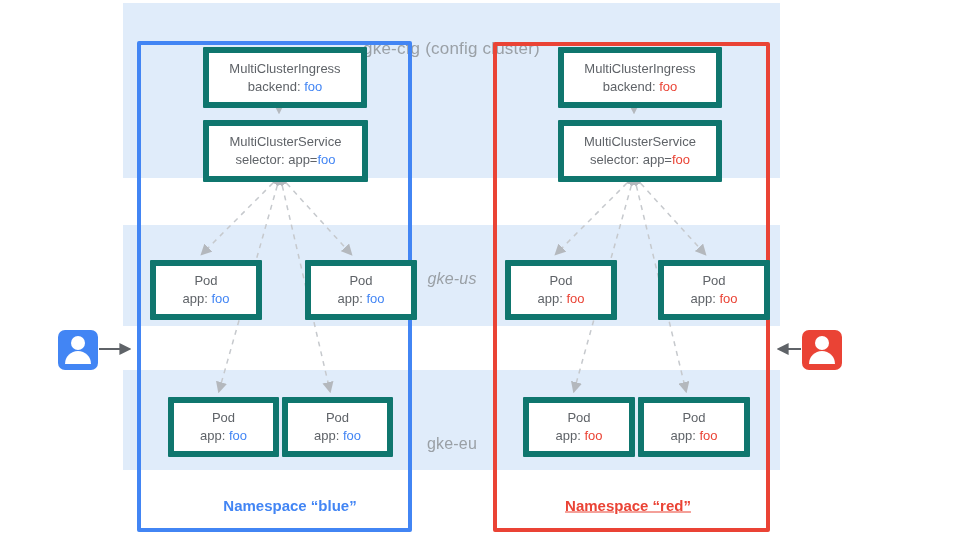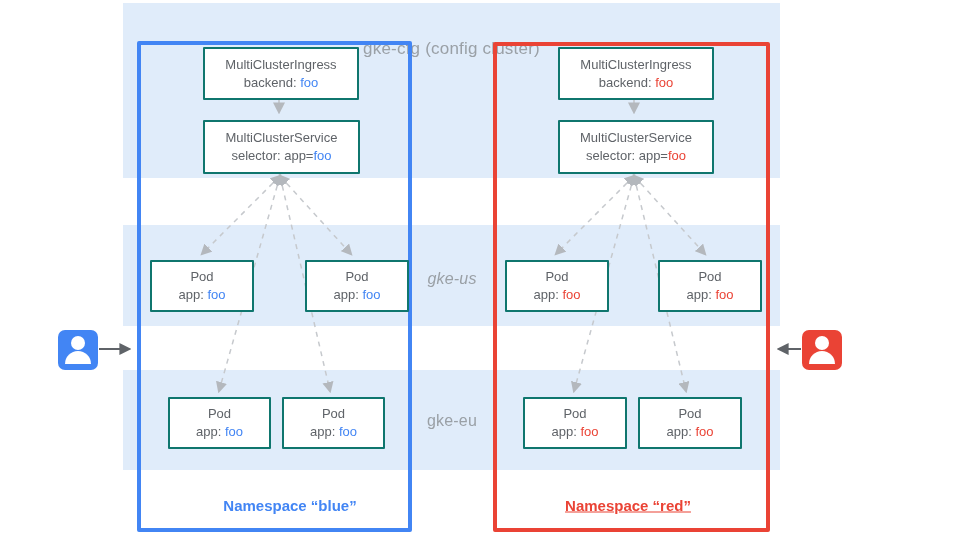--- a/index.html
+++ b/index.html
@@ -13,21 +13,21 @@
     transform:translate(-50%,-50%);white-space:nowrap;
   }
   .cfg-title{
     position:absolute;left:123px;top:10px;width:657px;text-align:center;
     color:#9aa0a6;font-size:17px;letter-spacing:.2px;margin-top:29px;
   }
   .ns-rect{position:absolute;border-width:4px;border-style:solid;border-radius:2px;background:transparent;}
   .ns-blue{border-color:#4285f4;}
   .ns-red{border-color:#ea4335;}
   .node{
-    position:absolute;background:#ffffff;border:2px solid #0f766e;border-radius:1px;
+    position:absolute;background:#ffffff;border:6px solid #0f766e;border-radius:1px;
     display:flex;flex-direction:column;align-items:center;justify-content:center;
     font-size:13px;line-height:18px;color:#5f6368;text-align:center;
   }
   .val-blue{color:#4285f4;}
   .val-red{color:#ea4335;}
   .ns-label{
     position:absolute;transform:translate(-50%,-50%);font-size:15px;font-weight:bold;white-space:nowrap;
   }
   .ns-label.blue{color:#4285f4;}
   .ns-label.red{color:#ea4335;text-decoration:underline;}
@@ -50,21 +50,21 @@
 <body>
 
 <div id="canvas">
 
   <div class="band" style="top:3px;height:175px;"></div>
   <div class="band" style="top:225px;height:101px;"></div>
   <div class="band" style="top:370px;height:100px;"></div>
 
   <div class="cfg-title">gke-cfg (config cluster)</div>
   <div class="band-label" style="left:452px;top:279px;font-style:italic;">gke-us</div>
-  <div class="band-label" style="left:452px;top:421px;">gke-eu</div>
+  <div class="band-label" style="left:452px;top:444px;">gke-eu</div>
 
   <div class="ns-rect ns-blue" style="left:137px;top:41px;width:267px;height:483px;"></div>
   <div class="ns-rect ns-red" style="left:493px;top:42px;width:269px;height:482px;"></div>
 
   <svg class="overlay" width="960" height="540" viewBox="0 0 960 540">
     <defs>
       <marker id="arrLight" viewBox="0 0 10 10" refX="8" refY="5" markerWidth="7.5" markerHeight="7.5" orient="auto-start-reverse">
         <path d="M0,0 L10,5 L0,10 z" fill="#b4b8bd"></path>
       </marker>
       <marker id="arrDark" viewBox="0 0 10 10" refX="8" refY="5" markerWidth="6" markerHeight="6" orient="auto">

